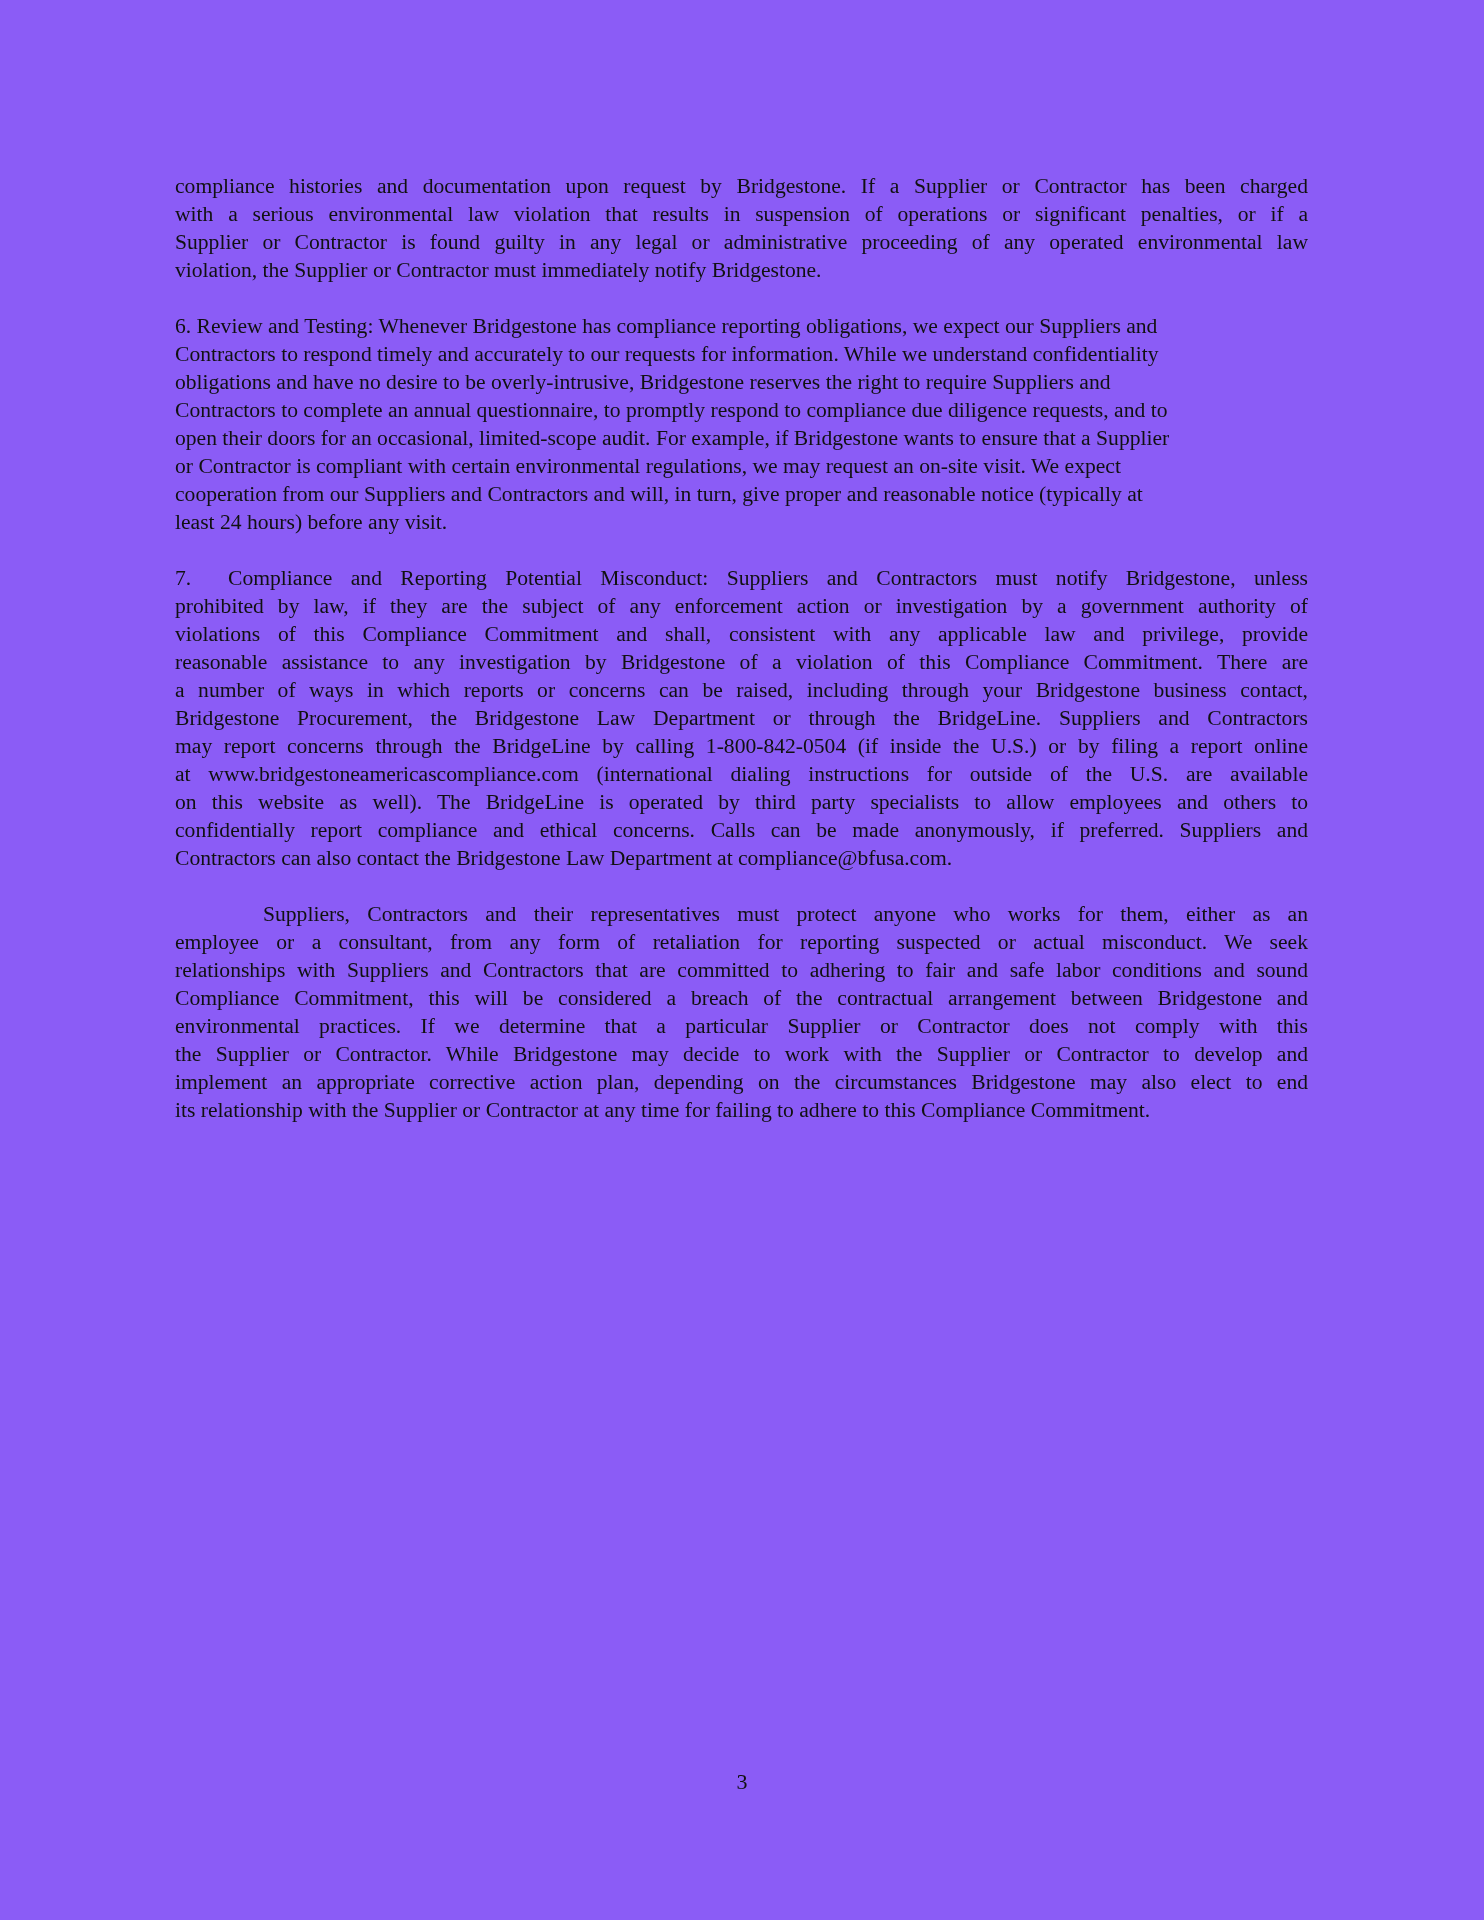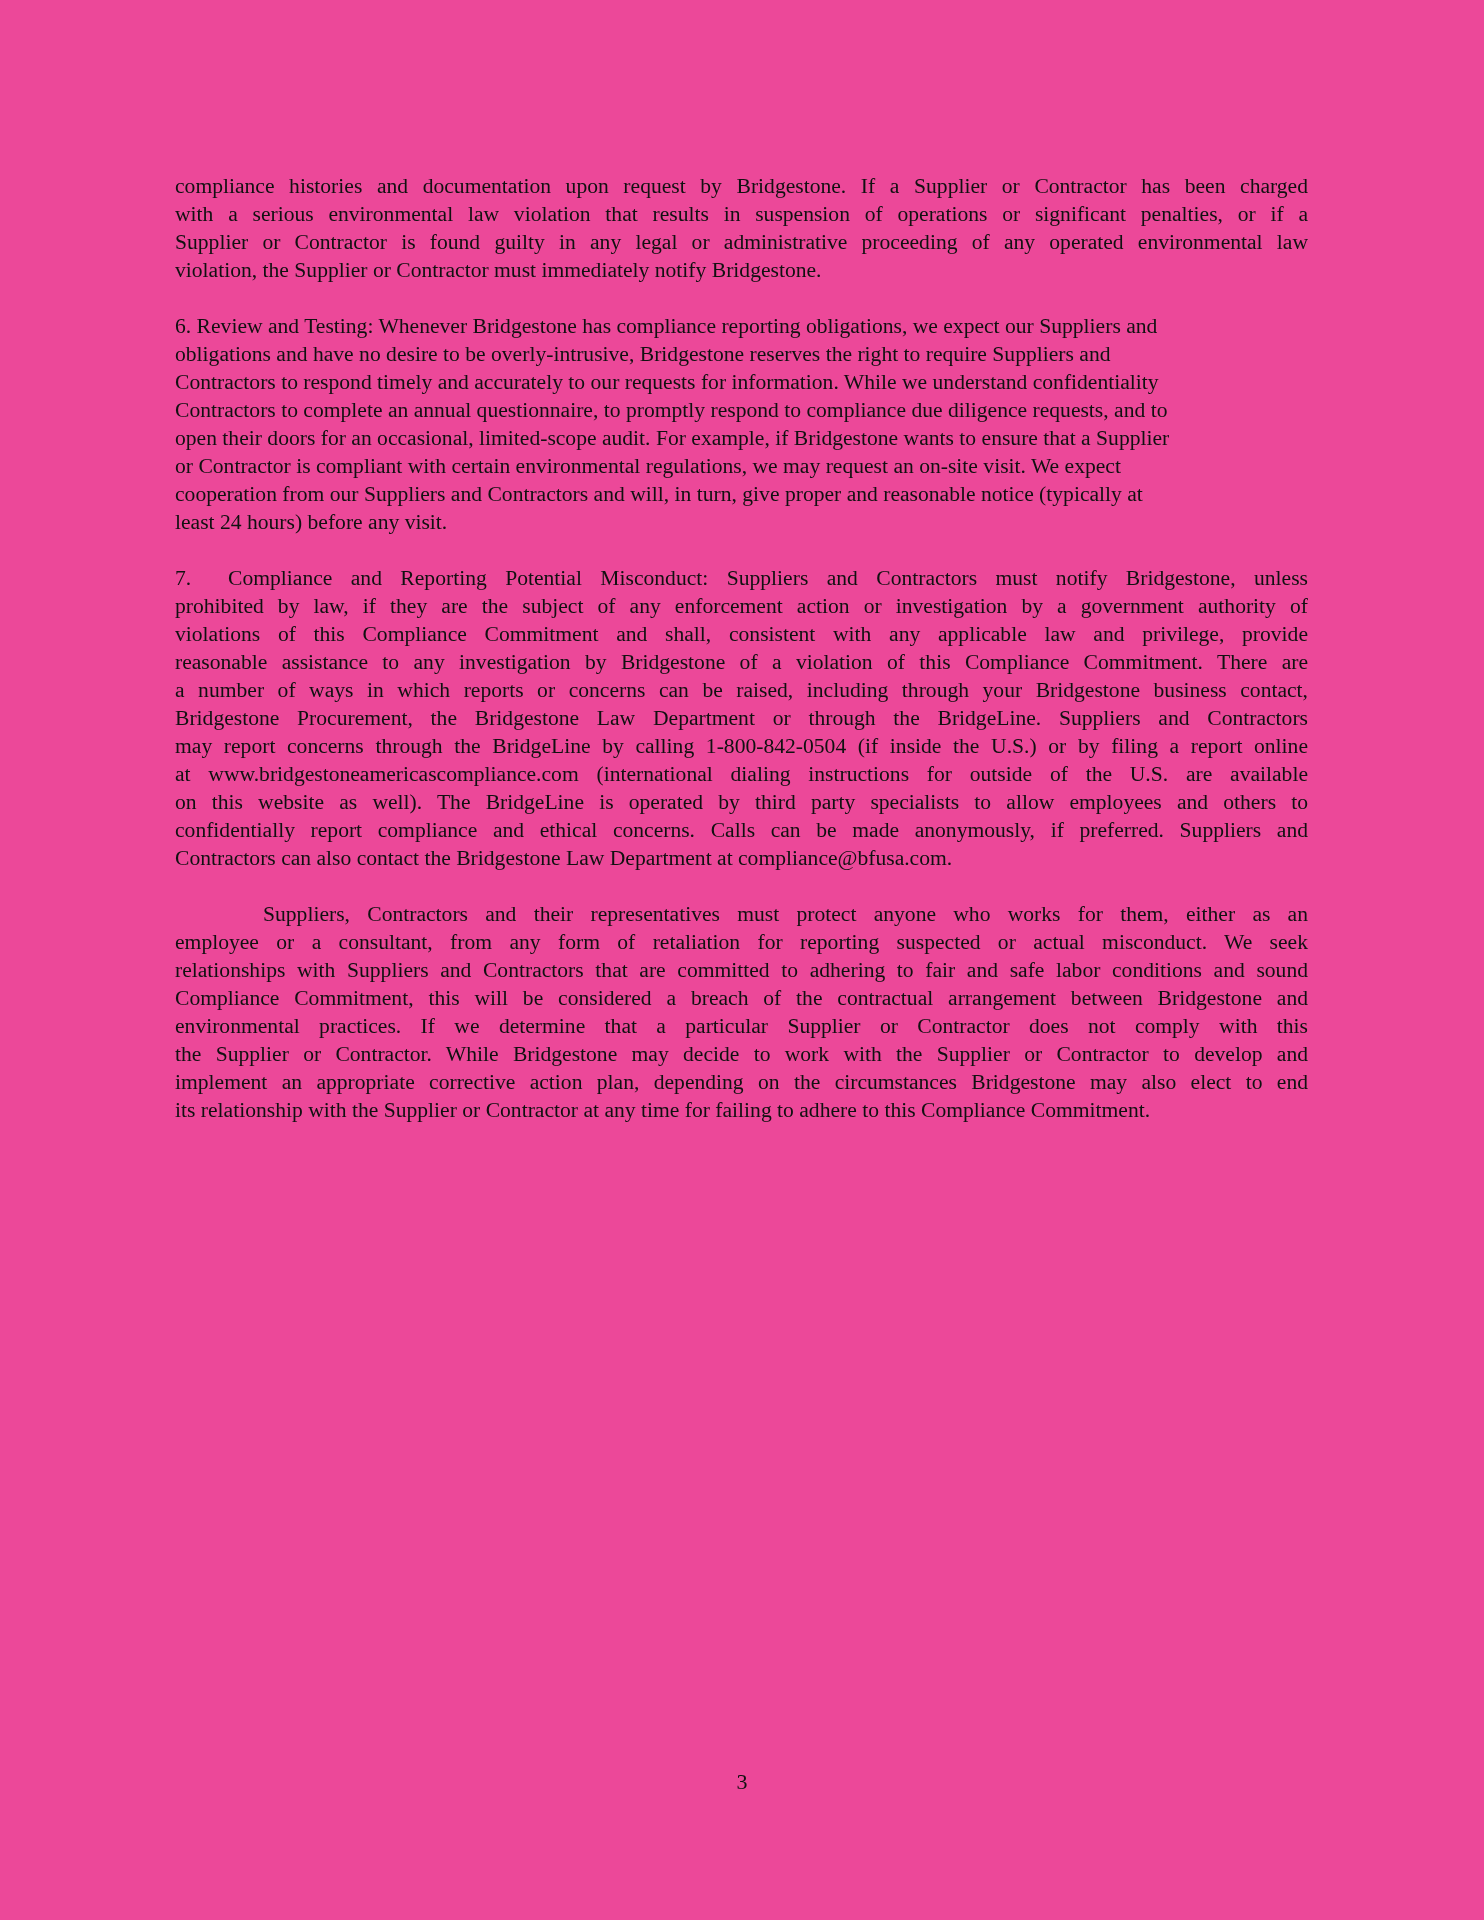--- a/index.html
+++ b/index.html
@@ -13,21 +13,21 @@
       position: relative;
       overflow: hidden;
       font-family: "Liberation Serif", "DejaVu Serif", serif;
       color: #111111;
     }
     .page {
       position: absolute;
       left: 0; top: 0;
       width: 1484px;
       height: 1920px;
-      background: #ec4899;
+      background: #8b5cf6;
     }
     .body-text {
       position: absolute;
       left: 175px;
       top: 172px;
       width: 1133px;
       font-size: 21.6px;
       line-height: 28px;
     }
     .para {
@@ -74,22 +74,22 @@
 
     <div class="para justified">
       <span class="line">compliance histories and documentation upon request by Bridgestone. If a Supplier or Contractor has been charged</span>
       <span class="line">with a serious environmental law violation that results in suspension of operations or significant penalties, or if a</span>
       <span class="line">Supplier or Contractor is found guilty in any legal or administrative proceeding of any operated environmental law</span>
       <span class="line last">violation, the Supplier or Contractor must immediately notify Bridgestone.</span>
     </div>
 
     <div class="para ragged">
       <span class="line"><span>6. </span><span class="heading">Review and Testing</span><span>: Whenever Bridgestone has compliance reporting obligations, we expect our Suppliers and</span></span>
+      <span class="line">Contractors to respond timely and accurately to our requests for information. While we understand confidentiality</span>
       <span class="line">obligations and have no desire to be overly-intrusive, Bridgestone reserves the right to require Suppliers and</span>
-      <span class="line">Contractors to respond timely and accurately to our requests for information. While we understand confidentiality</span>
       <span class="line">Contractors to complete an annual questionnaire, to promptly respond to compliance due diligence requests, and to</span>
       <span class="line">open their doors for an occasional, limited-scope audit. For example, if Bridgestone wants to ensure that a Supplier</span>
       <span class="line">or Contractor is compliant with certain environmental regulations, we may request an on-site visit. We expect</span>
       <span class="line">cooperation from our Suppliers and Contractors and will, in turn, give proper and reasonable notice (typically at</span>
       <span class="line">least 24 hours) before any visit.</span>
     </div>
 
     <div class="para justified">
       <span class="line" style="white-space: pre; text-align-last: justify;"><span>7.  </span><span class="heading">Compliance and Reporting Potential Misconduct</span><span>: Suppliers and Contractors must notify Bridgestone, unless</span></span>
       <span class="line">prohibited by law, if they are the subject of any enforcement action or investigation by a government authority of</span>

